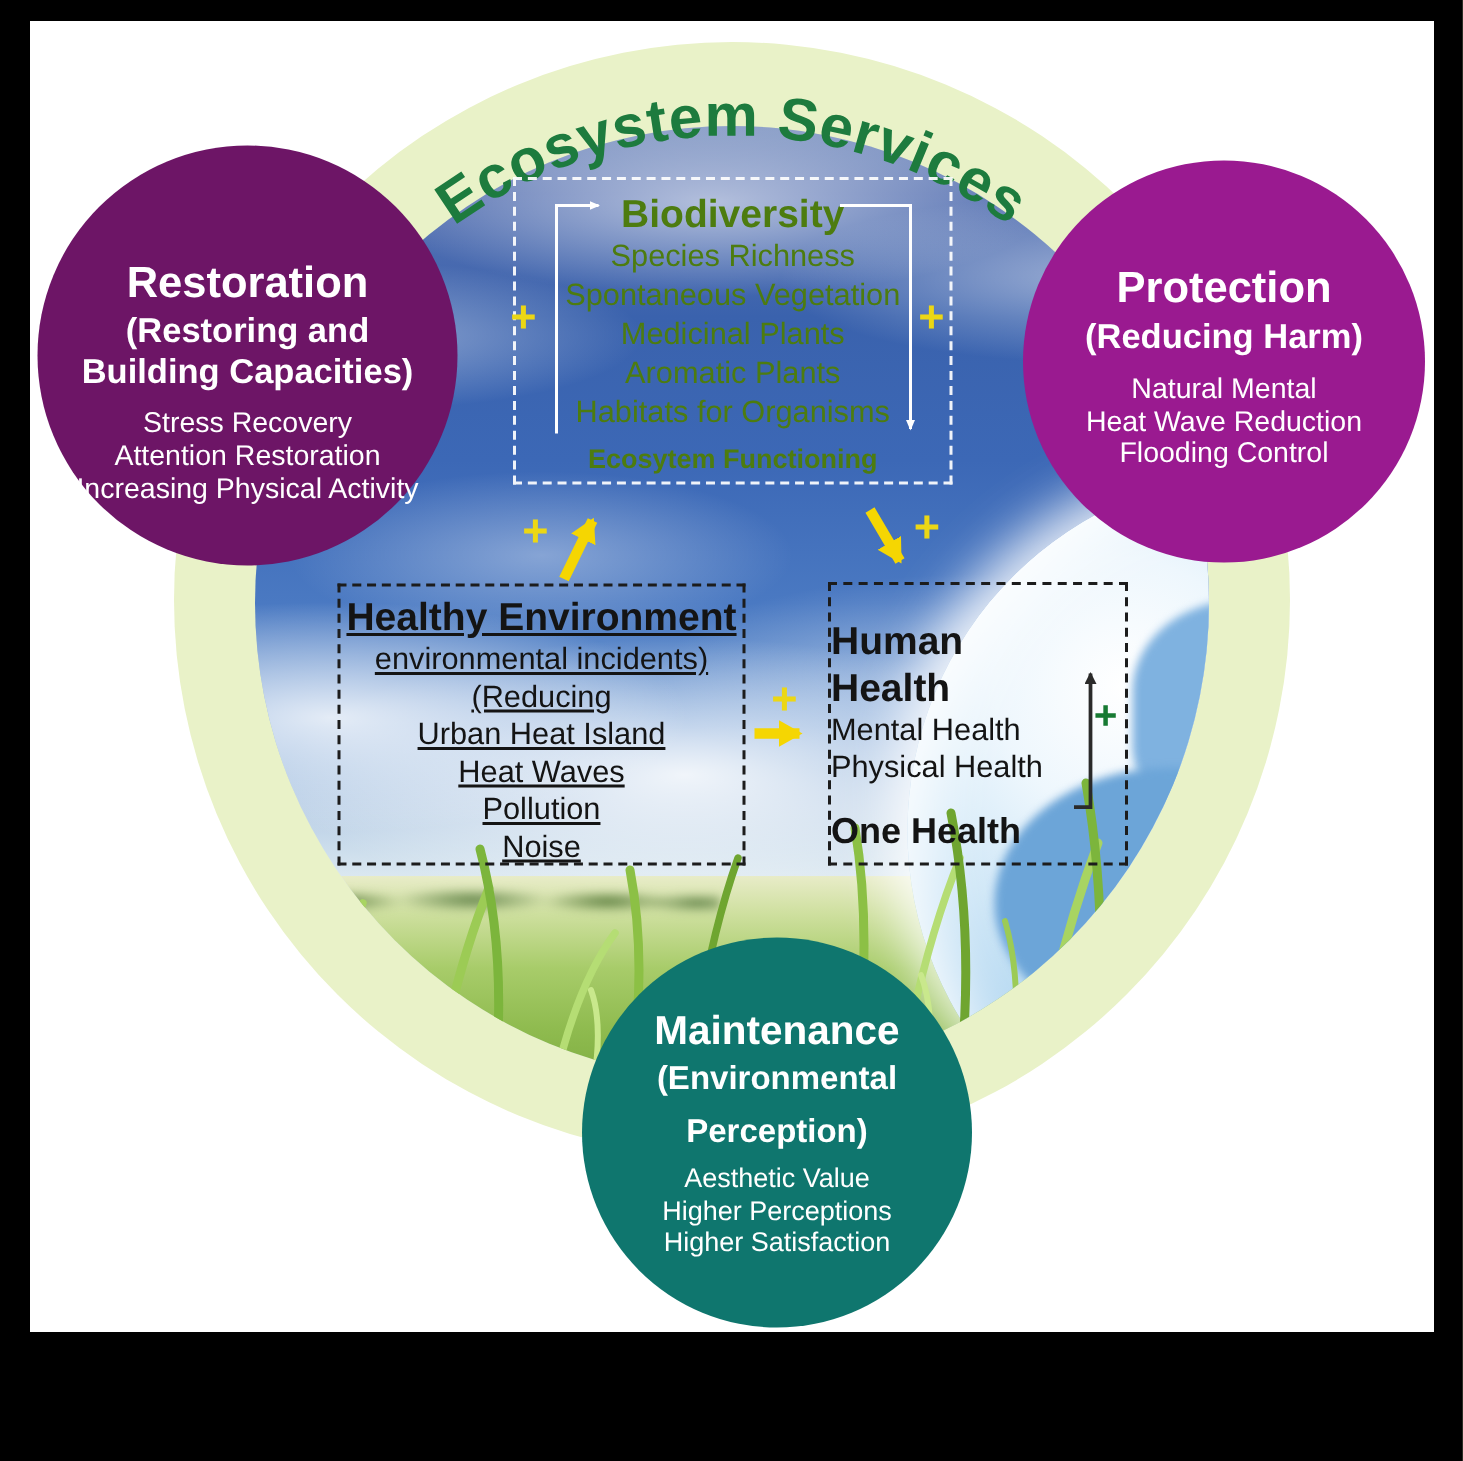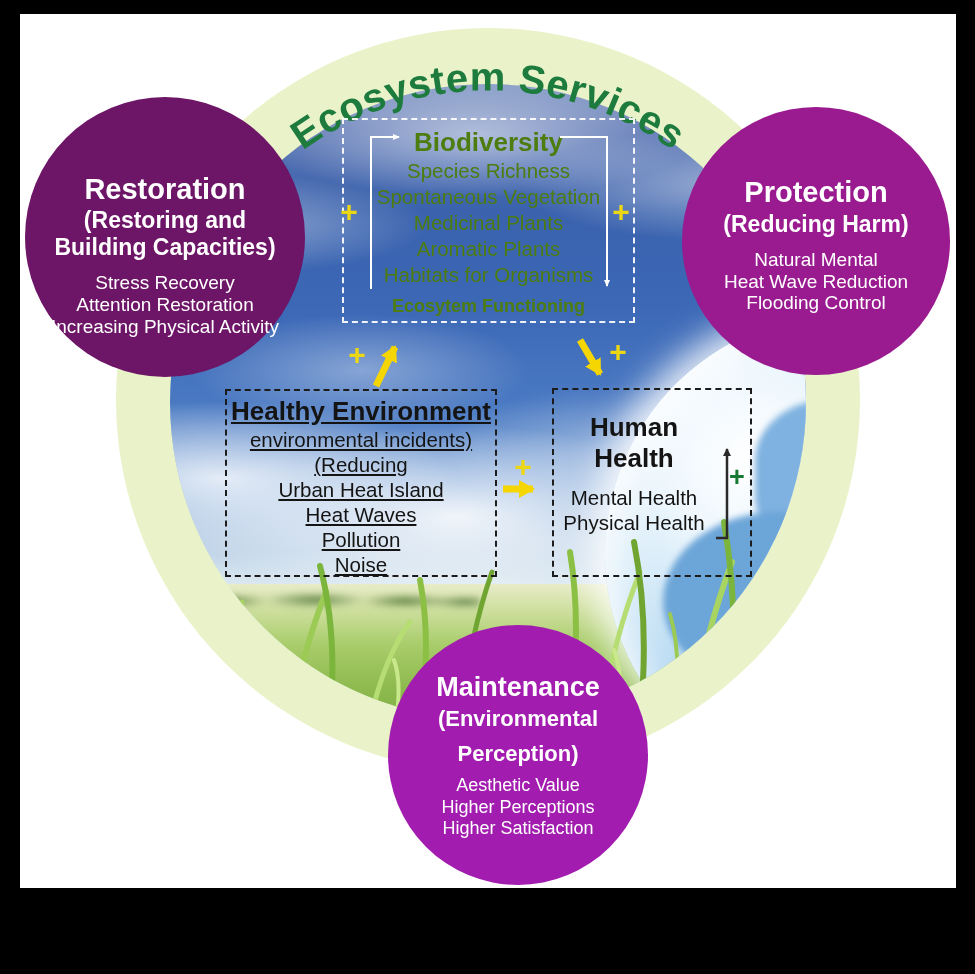--- a/index.html
+++ b/index.html
@@ -48,44 +48,44 @@
   .bio-title{margin-top:6px;font-size:26px;font-weight:700;line-height:32px;}
   .bio-item{font-size:20.5px;line-height:26px;}
   .bio-footer{margin-top:3px;font-size:18px;font-weight:700;line-height:30px;}
 
   .env-box{position:absolute;left:225px;top:389px;width:272px;height:188px;
            border:2px dashed #1c1c1c;color:#141414;text-align:center;text-decoration:underline;}
   .env-title{margin-top:5px;font-size:26px;font-weight:700;line-height:31px;}
   .env-line{font-size:20.5px;line-height:25px;}
 
   .hh-box{position:absolute;left:552px;top:388px;width:200px;height:189px;
-          border:2px dashed #1c1c1c;color:#141414;text-align:center;padding-right:36px;}
+          border:2px dashed #1c1c1c;color:#141414;text-align:left;padding-right:36px;}
   .hh-title{margin-top:22px;font-size:26px;font-weight:700;line-height:31px;}
-  .hh-items{margin-top:11px;}
+  .hh-items{}
   .hh-item{font-size:20.5px;line-height:25px;}
   .hh-footer{margin-top:17px;font-size:24px;font-weight:700;line-height:28px;}
 
   
   .plus{position:absolute;width:34px;height:34px;line-height:34px;text-align:center;
         font-weight:700;color:#ecd714;font-size:30px;}
   .plus-green{color:#177a33;font-size:27px;}
 
   
   .pcirc{position:absolute;border-radius:50%;color:#fff;text-align:center;}
   .restoration{left:25px;top:97px;width:280px;height:280px;background:#6d1566;}
   .rc-title{margin-top:75px;font-size:29px;font-weight:700;line-height:34px;}
   .rc-sub{margin:1px auto 0;width:238px;font-size:23px;font-weight:700;line-height:27px;}
   .rc-items{margin-top:11px;font-size:19px;line-height:22px;}
 
   .protection{left:682px;top:107px;width:268px;height:268px;background:#9a1a90;}
   .pc-title{margin-top:68px;font-size:29px;font-weight:700;line-height:34px;}
   .pc-sub{margin-top:2px;font-size:23px;font-weight:700;line-height:27px;}
   .pc-items{margin-top:11px;font-size:19px;line-height:21.5px;}
 
-  .maintenance{left:388px;top:625px;width:260px;height:260px;background:#a21caf;}
+  .maintenance{left:388px;top:625px;width:260px;height:260px;background:#0f766e;}
   .mc-title{margin-top:46px;font-size:27px;font-weight:700;line-height:32px;}
   .mc-sub1{margin-top:3px;font-size:22px;font-weight:700;line-height:25px;}
   .mc-sub2{margin-top:10px;font-size:22px;font-weight:700;line-height:25px;}
   .mc-items{margin-top:9px;font-size:18px;line-height:21.5px;}
 
   .overlay{position:absolute;left:0;top:0;width:975px;height:974px;pointer-events:none;}
 </style>
 </head>
 <body>
 
@@ -158,20 +158,21 @@
     <div class="env-line">Pollution</div>
     <div class="env-line">Noise</div>
   </div>
 
   <div class="hh-box">
     <div class="hh-title">Human Health</div>
     <div class="hh-items">
       <div class="hh-item">Mental Health</div>
       <div class="hh-item">Physical Health</div>
     </div>
+    <div class="hh-footer">One Health</div>
   </div>
 
   <svg class="overlay" viewBox="0 0 975 974">
     <defs>
       <marker id="mw" markerWidth="9" markerHeight="9" refX="6" refY="3" orient="auto" markerUnits="userSpaceOnUse">
         <path d="M0,0 L7,3 L0,6 Z" fill="#ffffff"></path>
       </marker>
       <marker id="mb" markerWidth="10" markerHeight="10" refX="7" refY="4" orient="auto" markerUnits="userSpaceOnUse">
         <path d="M0,0 L8,4 L0,8 Z" fill="#2a2a2a"></path>
       </marker>

